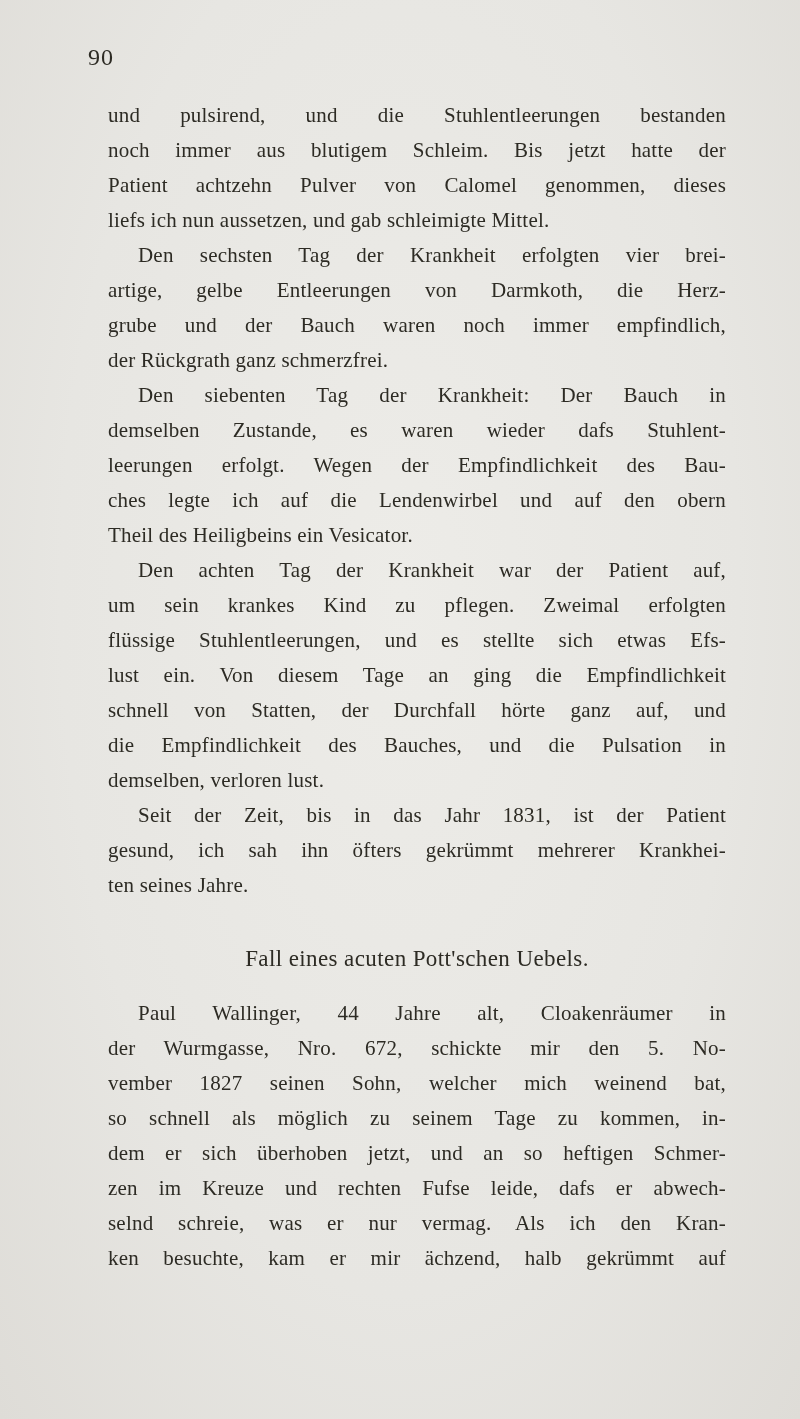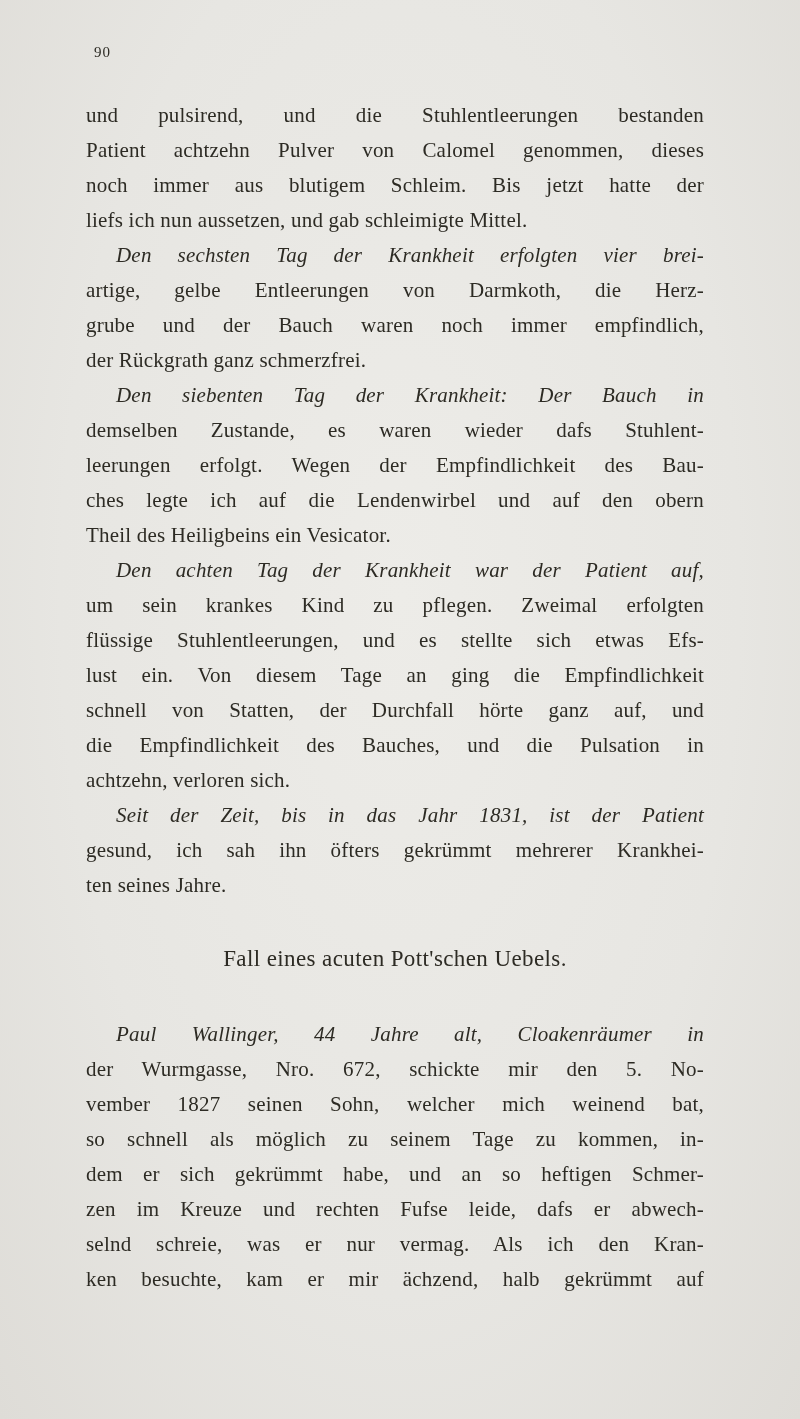--- a/index.html
+++ b/index.html
@@ -11,60 +11,60 @@
     width: 800px;
     height: 1419px;
     background: radial-gradient(ellipse at 50% 42%, #edece8 0%, #e7e6e2 60%, #dedcd7 100%);
     color: #2d2b24;
     font-family: "Liberation Serif", "DejaVu Serif", serif;
     overflow: hidden;
   }
   .page-number {
     position: absolute;
     top: 44px;
-    left: 94px;
-    font-size: 15px;
+    left: 88px;
+    font-size: 24px;
     letter-spacing: 1px;
   }
   .text-block {
     position: absolute;
     top: 98px;
-    left: 86px;
+    left: 108px;
     width: 618px;
   }
   .paragraph { margin: 0; }
   .line {
     font-size: 21px;
     line-height: 35px;
     text-align: justify;
     text-align-last: justify;
     letter-spacing: 0.2px;
   }
   .line.end { text-align-last: left; }
-  .line.indent { text-indent: 30px; font-style: italic; }
+  .line.indent { text-indent: 30px; }
   .section-heading {
     font-size: 23px;
     line-height: 35px;
     text-align: center;
-    margin: 38px 0 41px 0;
+    margin: 38px 0 20px 0;
     letter-spacing: 0.4px;
   }
 </style>
 </head>
 <body>
 
 <div class="scan-page">
   <div class="page-number">90</div>
 
   <div class="text-block">
     <div>
         <div class="paragraph">
           <div class="line">und pulsirend, und die Stuhlentleerungen bestanden</div>
+          <div class="line">noch immer aus blutigem Schleim. Bis jetzt hatte der</div>
           <div class="line">Patient achtzehn Pulver von Calomel genommen, dieses</div>
-          <div class="line">noch immer aus blutigem Schleim. Bis jetzt hatte der</div>
           <div class="line end">liefs ich nun aussetzen, und gab schleimigte Mittel.</div>
         </div>
         <div class="paragraph">
           <div class="line indent">Den sechsten Tag der Krankheit erfolgten vier brei-</div>
           <div class="line">artige, gelbe Entleerungen von Darmkoth, die Herz-</div>
           <div class="line">grube und der Bauch waren noch immer empfindlich,</div>
           <div class="line end">der Rückgrath ganz schmerzfrei.</div>
         </div>
         <div class="paragraph">
           <div class="line indent">Den siebenten Tag der Krankheit: Der Bauch in</div>
@@ -73,37 +73,37 @@
           <div class="line">ches legte ich auf die Lendenwirbel und auf den obern</div>
           <div class="line end">Theil des Heiligbeins ein Vesicator.</div>
         </div>
         <div class="paragraph">
           <div class="line indent">Den achten Tag der Krankheit war der Patient auf,</div>
           <div class="line">um sein krankes Kind zu pflegen. Zweimal erfolgten</div>
           <div class="line">flüssige Stuhlentleerungen, und es stellte sich etwas Efs-</div>
           <div class="line">lust ein. Von diesem Tage an ging die Empfindlichkeit</div>
           <div class="line">schnell von Statten, der Durchfall hörte ganz auf, und</div>
           <div class="line">die Empfindlichkeit des Bauches, und die Pulsation in</div>
-          <div class="line end">achtzehn, verloren sich.</div>
+          <div class="line end">demselben, verloren lust.</div>
         </div>
         <div class="paragraph">
           <div class="line indent">Seit der Zeit, bis in das Jahr 1831, ist der Patient</div>
           <div class="line">gesund, ich sah ihn öfters gekrümmt mehrerer Krankhei-</div>
           <div class="line end">ten seines Jahre.</div>
         </div>
       </div>
 
     <div class="section-heading">Fall eines acuten Pott'schen Uebels.</div>
 
     <div>
         <div class="paragraph">
           <div class="line indent">Paul Wallinger, 44 Jahre alt, Cloakenräumer in</div>
           <div class="line">der Wurmgasse, Nro. 672, schickte mir den 5. No-</div>
           <div class="line">vember 1827 seinen Sohn, welcher mich weinend bat,</div>
           <div class="line">so schnell als möglich zu seinem Tage zu kommen, in-</div>
-          <div class="line">dem er sich gekrümmt habe, und an so heftigen Schmer-</div>
+          <div class="line">dem er sich überhoben jetzt, und an so heftigen Schmer-</div>
           <div class="line">zen im Kreuze und rechten Fufse leide, dafs er abwech-</div>
           <div class="line">selnd schreie, was er nur vermag. Als ich den Kran-</div>
           <div class="line">ken besuchte, kam er mir ächzend, halb gekrümmt auf</div>
         </div>
       </div>
   </div>
 </div>
 
 </body></html>

